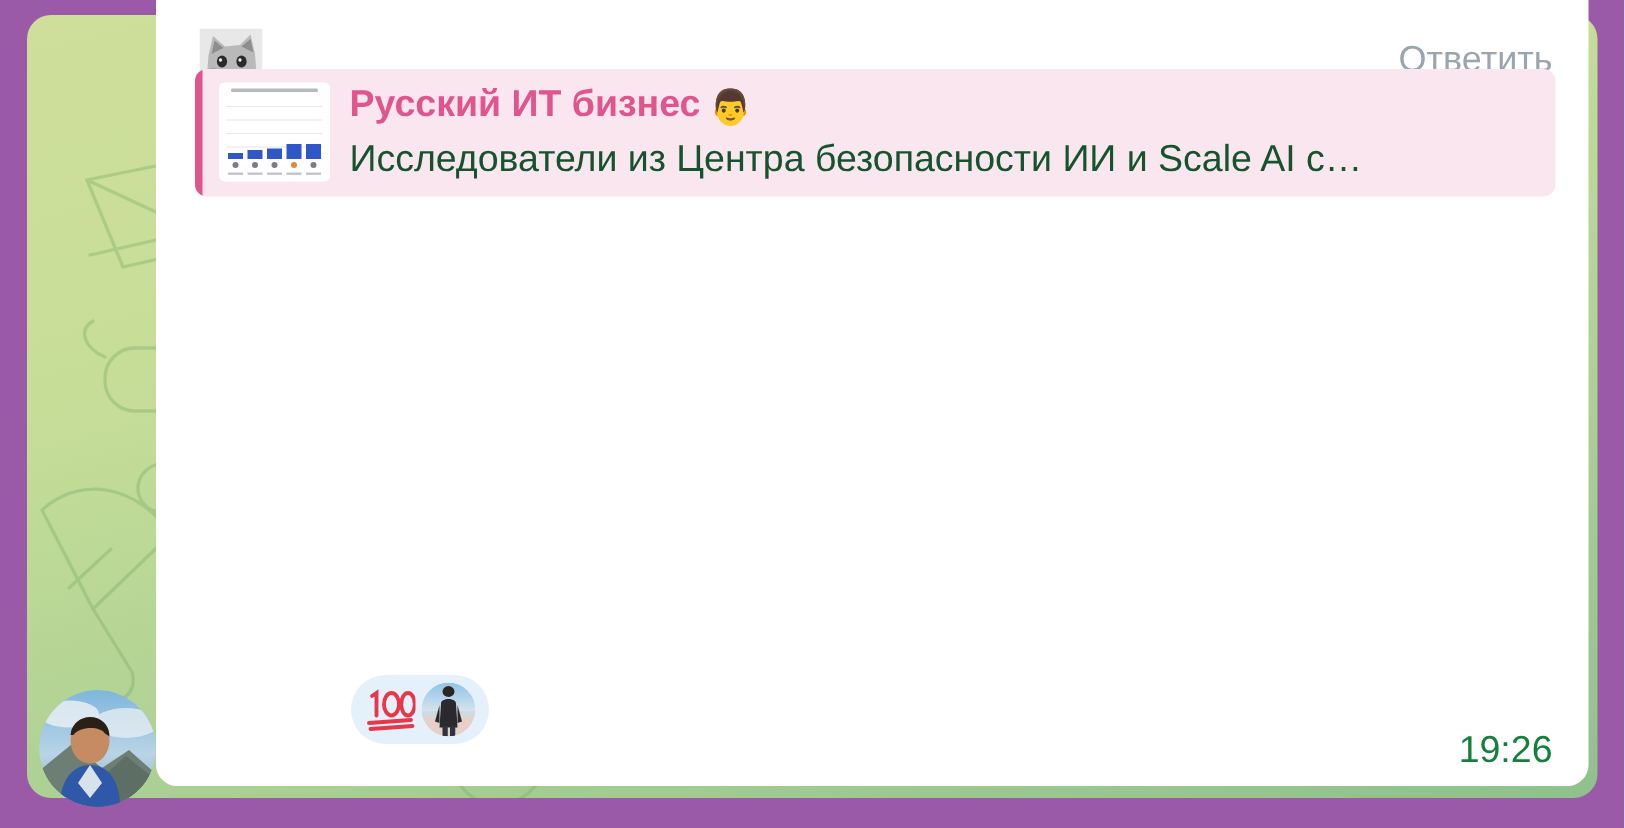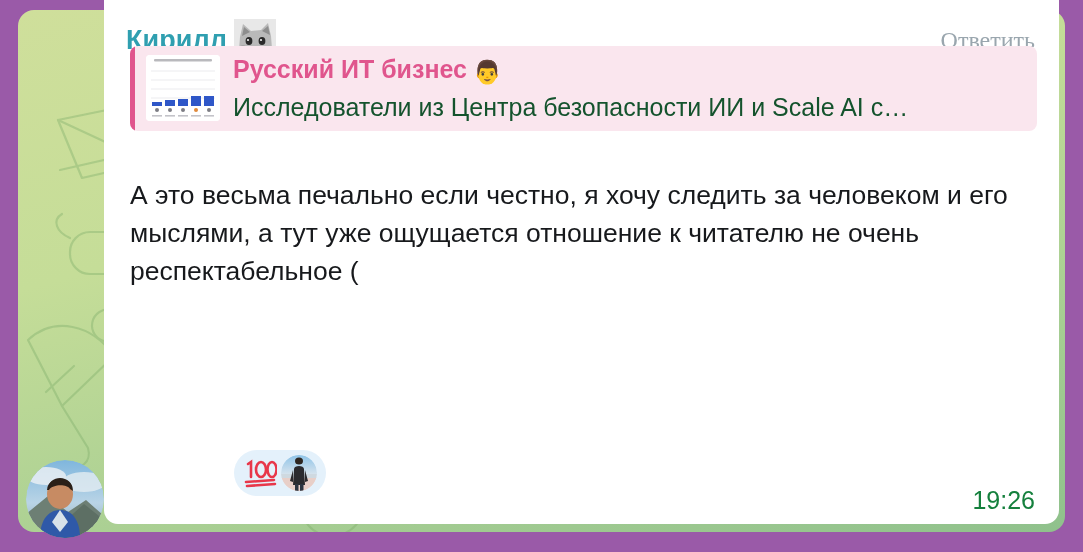--- a/index.html
+++ b/index.html
@@ -90,21 +90,20 @@
     margin-left: 7px;
     flex: 0 0 auto;
   }
   .name-sticker svg { display: block; width: 42px; height: 42px; }
   .reply-btn {
     margin-left: auto;
     font-size: 24px;
     color: #9aa6ae;
     white-space: nowrap;
     padding-right: 2px;
-    font-family: Liberation Serif, serif;
   }
 
   
   .quote {
     position: absolute;
     left: 26px;
     right: 22px;
     top: 62px;
     height: 85px;
     background: #fae6ee;
@@ -295,21 +294,20 @@
         <ellipse cx="34" cy="34" rx="13" ry="15" fill="#c78b63"></ellipse>
         <path d="M21 31 C21 18 47 17 47 31 C47 24 42 19 34 19 C26 19 21 24 21 31 Z" fill="#241a14"></path>
         <path d="M21 30 C22 22 28 18 34 18 C41 18 47 23 47 31 L44 29 C41 24 27 24 23 30 Z" fill="#2b2018"></path>
       </g>
     </svg>
   </div>
 
   <div class="bubble">
 
     <div class="hdr">
-      <div class="sender-name">Кирилл</div>
       <div class="name-sticker">
         <svg viewBox="0 0 42 42" xmlns="http://www.w3.org/2000/svg">
           <rect width="42" height="42" fill="#e8e8e8"></rect>
           <path d="M6 18 L9 5 L17 12 L27 11 L34 4 L37 17 L38 30 L30 38 L13 38 L5 31 Z" fill="#b9b9b9"></path>
           <path d="M8 17 L10 8 L16 13 Z" fill="#8e8e8e"></path>
           <path d="M36 16 L34 7 L28 12 Z" fill="#8e8e8e"></path>
           <ellipse cx="15" cy="22" rx="3.4" ry="4" fill="#2a2a2a"></ellipse>
           <ellipse cx="28" cy="22" rx="3.4" ry="4" fill="#2a2a2a"></ellipse>
           <circle cx="14" cy="21" r="1.1" fill="#f2f2f2"></circle>
           <circle cx="27" cy="21" r="1.1" fill="#f2f2f2"></circle>
@@ -360,21 +358,20 @@
         </svg>
       </div>
       <div class="quote-text">
         <div class="quote-title"><span>Русский ИТ бизнес</span><span class="q-emoji">👨</span></div>
         <div class="quote-sub">Исследователи из Центра безопасности ИИ и Scale AI с…</div>
       </div>
     </div>
 
     <div class="body">
       <div class="gap"></div>
-      <p>А это весьма печально если честно, я хочу следить за человеком и его мыслями, а тут уже ощущается отношение к читателю не очень респектабельное (</p>
     </div>
 
     <div class="reactions">
       <span class="reaction-emoji">
         <svg viewBox="0 0 34 30" xmlns="http://www.w3.org/2000/svg">
           <g fill="none" stroke="#e8374a" stroke-width="2.6" stroke-linecap="round">
             <path d="M5 6 L8 4 L8 19"></path>
             <ellipse cx="18" cy="11.5" rx="5" ry="7.5"></ellipse>
             <ellipse cx="29" cy="11.5" rx="4.5" ry="7.5"></ellipse>
             <path d="M3 24 L31 22"></path>

